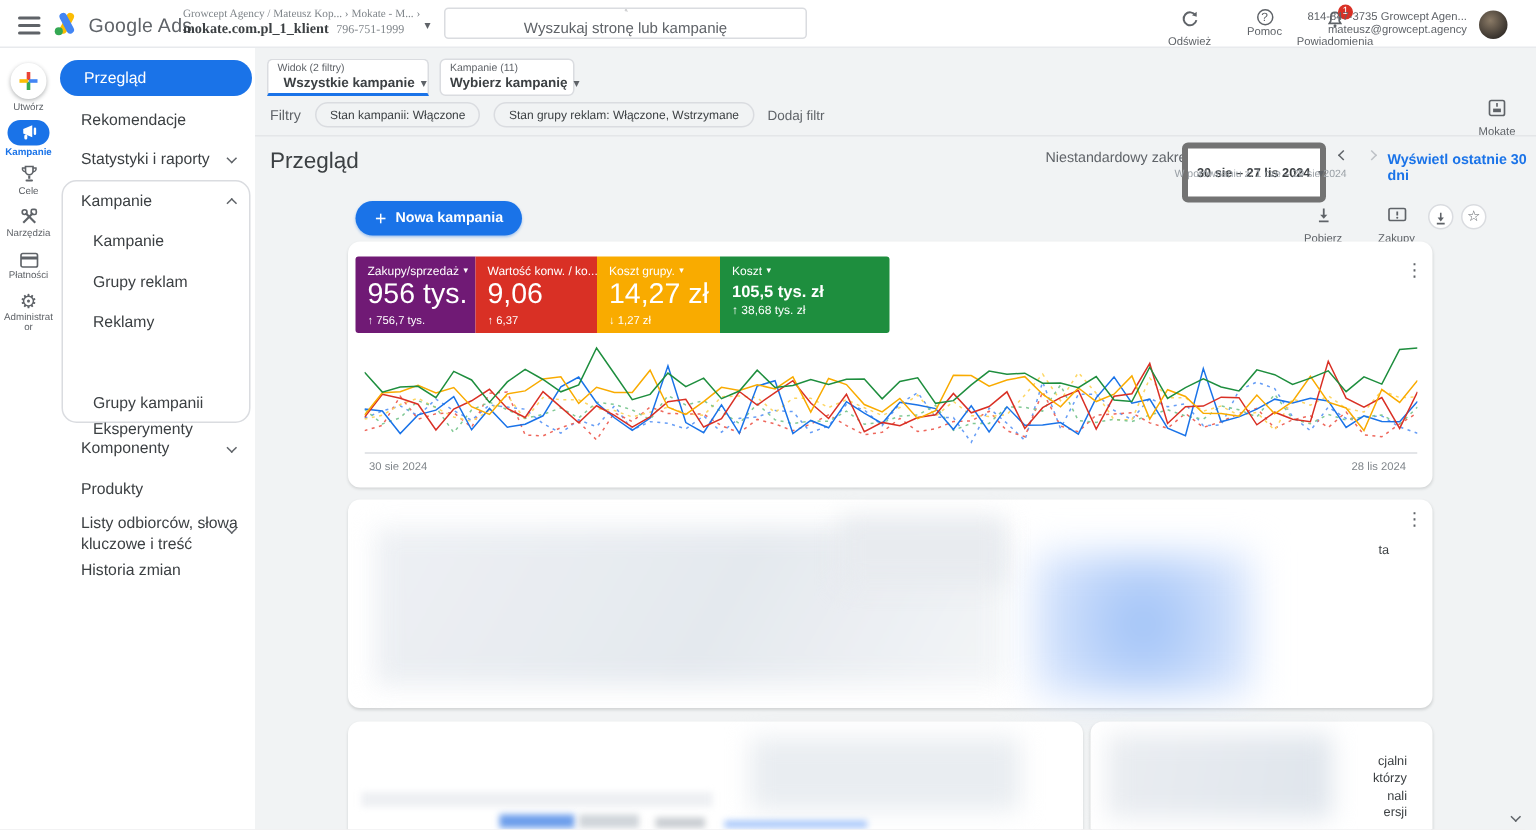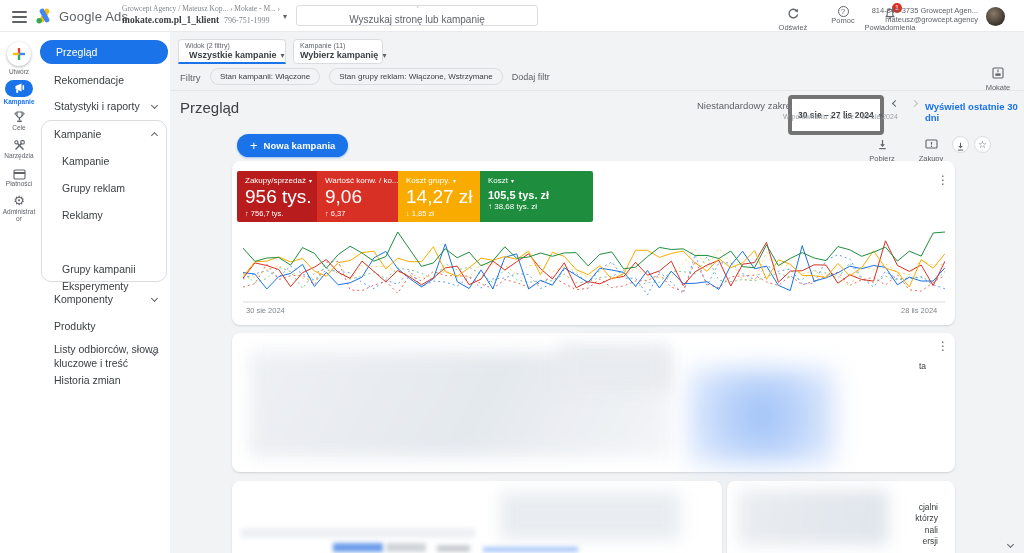--- a/index.html
+++ b/index.html
@@ -284,42 +284,42 @@
         <line x1="6" y1="1" x2="6" y2="7" stroke="#5f6368" stroke-width="1.4"></line>
         <polygon points="3.2,5.4 8.8,5.4 6,8.8" fill="#5f6368"></polygon>
         <line x1="2.5" y1="10.8" x2="9.5" y2="10.8" stroke="#5f6368" stroke-width="1.4"></line>
       </svg>
   </div>
   <div class="circ" style="left:974px;top:136px;font-size:10px;line-height:16px;"><span>☆</span></div>
 
   <div class="card" style="left:232px;top:161px;width:723px;height:164px;"></div>
   <div class="kebab" style="left:937px;top:174px;">⋮</div>
 
-  <div class="mcard" style="left: 237px; width: 80px; border-radius: 2px 0px 0px 2px; background: #b91c1c;">
+  <div class="mcard" style="left: 237px; width: 80px; border-radius: 2px 0px 0px 2px; background: #701a75;">
     <div class="ml">
         <span>Zakupy/sprzedaż</span>
         <span style="font-size:6px;">▾</span>
       </div>
     <div class="mv">956 tys.</div>
     <div class="md">↑ 756,7 tys.</div>
   </div>
   <div class="mcard" style="left: 317px; width: 81px; background: rgb(217, 48, 37);">
     <div class="ml">
         <span>Wartość konw. / ko...</span>
       </div>
     <div class="mv">9,06</div>
     <div class="md">↑ 6,37</div>
   </div>
   <div class="mcard" style="left: 398px; width: 82px; background: rgb(249, 171, 0);">
     <div class="ml">
         <span>Koszt grupy.</span>
         <span style="font-size:6px;">▾</span>
       </div>
     <div class="mv">14,27 zł</div>
-    <div class="md">↓ 1,85 zł</div>
+    <div class="md">↓ 1,27 zł</div>
   </div>
   <div class="mcard" style="left: 480px; width: 113px; border-radius: 0px 2px 2px 0px; background: rgb(30, 142, 62);">
     <div class="ml">
         <span>Koszt</span>
         <span style="font-size:6px;">▾</span>
       </div>
     <div class="mv small">105,5 tys. zł</div>
     <div class="md" style="font-size:8px;">↑ 38,68 tys. zł</div>
   </div>
 

